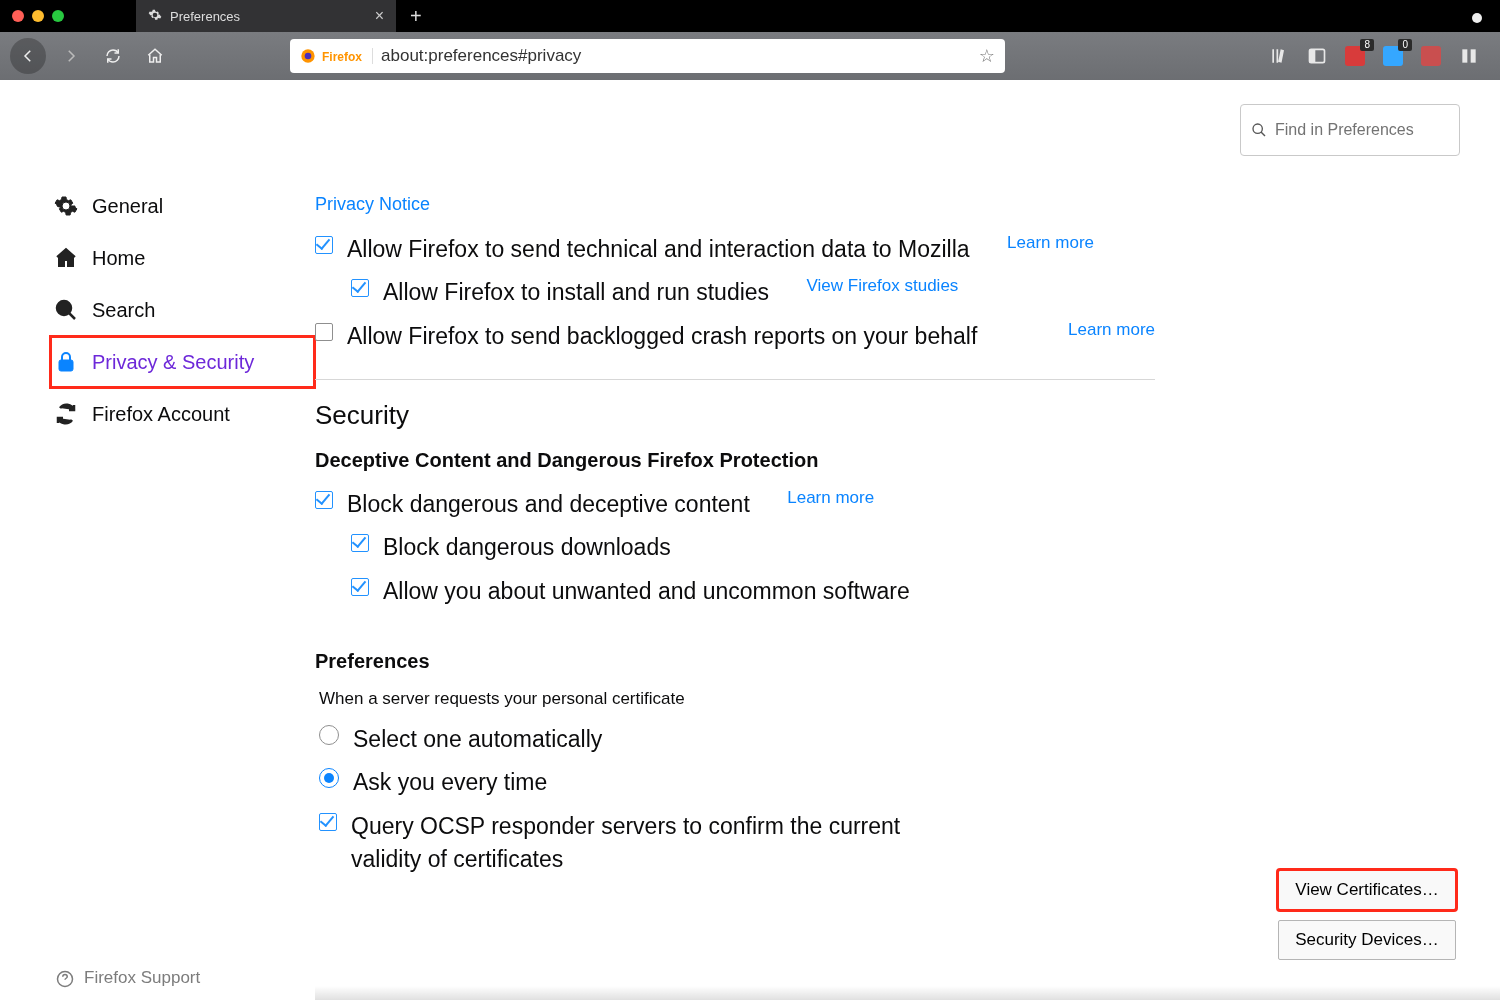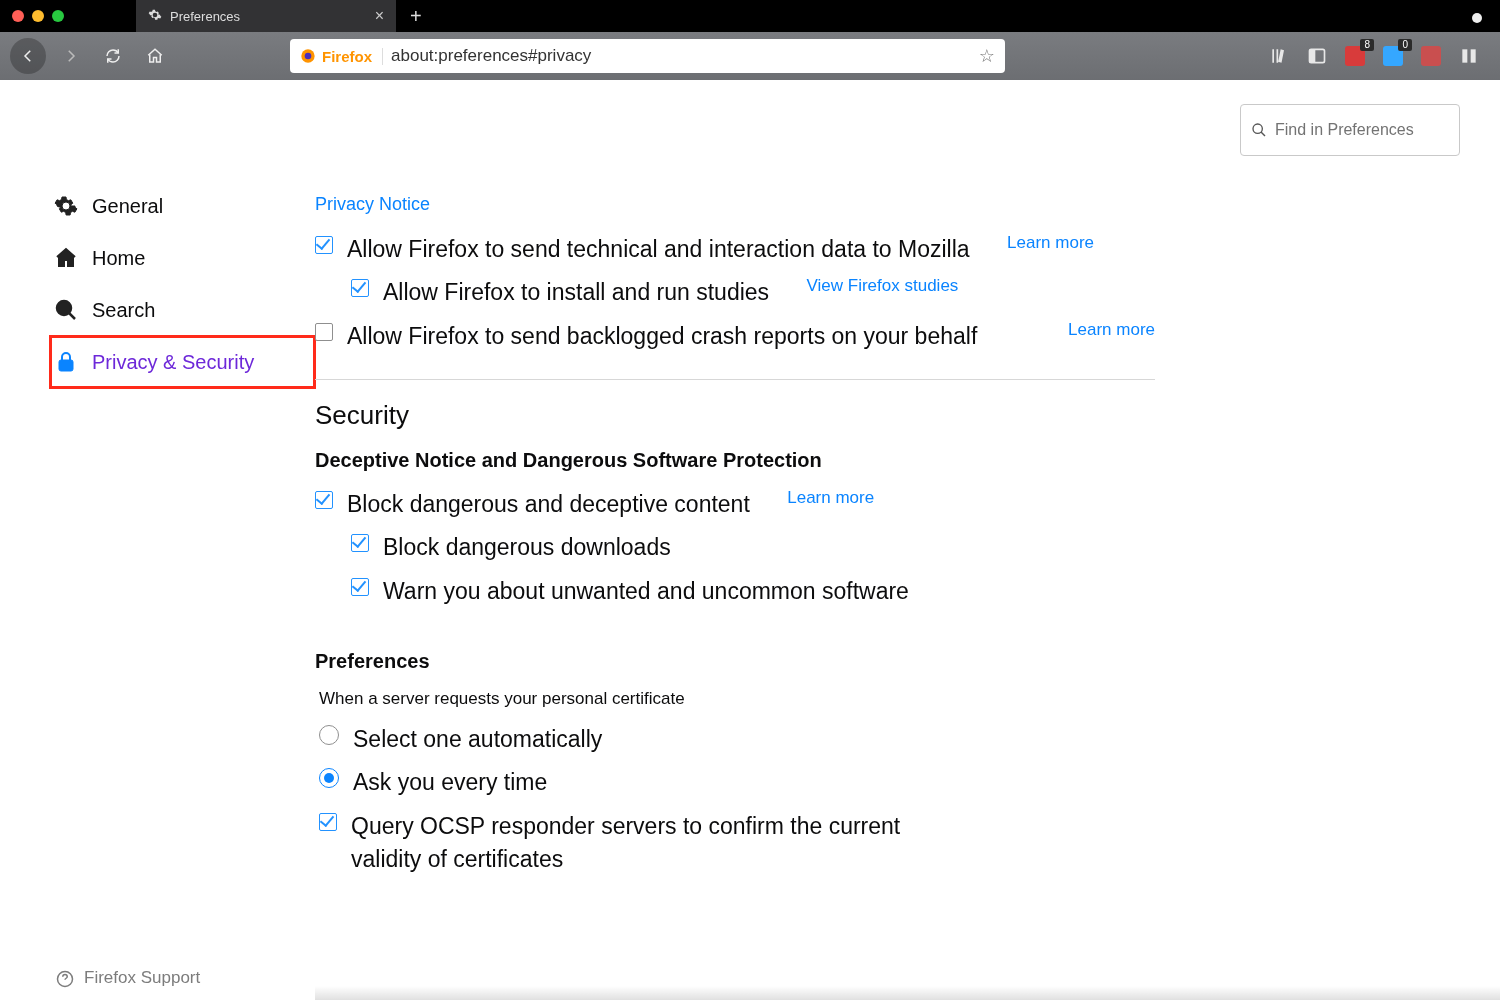--- a/index.html
+++ b/index.html
@@ -69,21 +69,21 @@
     flex: 0 0 715px;
     margin-left: 110px;
     height: 34px;
     background: #fff;
     border-radius: 4px;
     display:flex;
     align-items:center;
     padding: 0 10px;
     gap: 8px;
   }
-  .urlbar .brand { color:#888; font-size:15px; display:flex; align-items:center; gap:6px; border-right:1px solid #ddd; padding-right:10px;}
+  .urlbar .brand { color:#888; font-size:12px; display:flex; align-items:flex-end; gap:6px; border-right:1px solid #ddd; padding-right:10px;}
   .urlbar .brand b { color:#ff9400; font-weight:600;}
   .urlbar .url { font-size:17px; color:#333; flex:1; }
   .urlbar .star { color:#777; font-size:18px; }
   .toolbar-spacer { flex:1; }
   .ext-icons { display:flex; gap:16px; align-items:center; padding-right:10px;}
   .ext { width:22px;height:22px; display:flex;align-items:center;justify-content:center; position:relative;}
   .ext svg { fill:#e8e8e8; width:20px;height:20px;}
   .ext .square { width:20px;height:20px; border-radius:3px; }
   .badge { position:absolute; top:-6px; right:-8px; background:#2b2b2b; color:#fff; font-size:10px; padding:1px 4px; border-radius:2px; line-height:1;}
 
@@ -308,20 +308,27 @@
     </div>
 
     <div class="side-item active highlight">
       <svg viewBox="0 0 24 24">
           <rect x="5" y="10" width="14" height="11" rx="2"></rect>
           <path d="M8 10V7a4 4 0 018 0v3" fill="none" stroke-width="2"></path>
         </svg>
       <span>Privacy &amp; Security</span>
     </div>
 
+    <div class="side-item">
+      <svg viewBox="0 0 24 24" fill="none" stroke-width="2.5">
+          <path d="M20 8A8 8 0 006 6M4 16a8 8 0 0014 2"></path>
+          <path d="M20 3v5h-5M4 21v-5h5"></path>
+        </svg>
+      <span>Firefox Account</span>
+    </div>
 
     <div class="support-item">
       <svg width="18" height="18" viewBox="0 0 24 24" fill="none" stroke="#666" stroke-width="2">
           <circle cx="12" cy="12" r="10"></circle>
           <path d="M9 9a3 3 0 116 0c0 2-3 2-3 4M12 17h.01"></path>
         </svg>
       <span>Firefox Support</span>
     </div>
   </div>
 
@@ -351,49 +358,53 @@
 
       <div class="row">
         <input type="checkbox" class="cb" style="">
         <span class="text">Allow Firefox to send backlogged crash reports on your behalf</span>
         <a class="link right-link">Learn more</a>
       </div>
 
       <hr class="sep">
 
       <h2 class="sec">Security</h2>
-      <h3 class="sub">Deceptive Notice and Dangerous Software Protection</h3>
+      <h3 class="sub">Deceptive Content and Dangerous Firefox Protection</h3>
 
       <div class="row">
         <input type="checkbox" class="cb" checked="" style="">
         <span class="text">Block dangerous and deceptive content</span>
         &nbsp;&nbsp;<a class="link">Learn more</a>
       </div>
       <div class="row indent">
         <input type="checkbox" class="cb" checked="" style="">
         <span class="text">Block dangerous downloads</span>
       </div>
       <div class="row indent">
         <input type="checkbox" class="cb" checked="" style="">
-        <span class="text">Warn you about unwanted and uncommon software</span>
+        <span class="text">Allow you about unwanted and uncommon software</span>
       </div>
 
       <h3 class="sub" style="margin-top:42px">Preferences</h3>
       <div class="text" style="margin:8px 0 14px 4px">When a server requests your personal certificate</div>
 
       <div class="row" style="margin-left:4px">
         <input type="radio" class="rb" name="cert" style="">
         <span class="text">Select one automatically</span>
       </div>
       <div class="row" style="margin-left:4px">
         <input type="radio" class="rb" name="cert" checked="" style="">
         <span class="text">Ask you every time</span>
       </div>
       <div class="row" style="margin-left:4px">
         <input type="checkbox" class="cb" checked="" style="">
         <span class="text wide">Query OCSP responder servers to confirm the current validity of certificates</span>
       </div>
     </div>
 
+    <div class="cert-btns">
+      <button class="btn highlight">View Certificates…</button>
+      <button class="btn">Security Devices…</button>
+    </div>
 
     <div class="bottom-fade"></div>
   </div>
 </div>
 
 </body></html>

